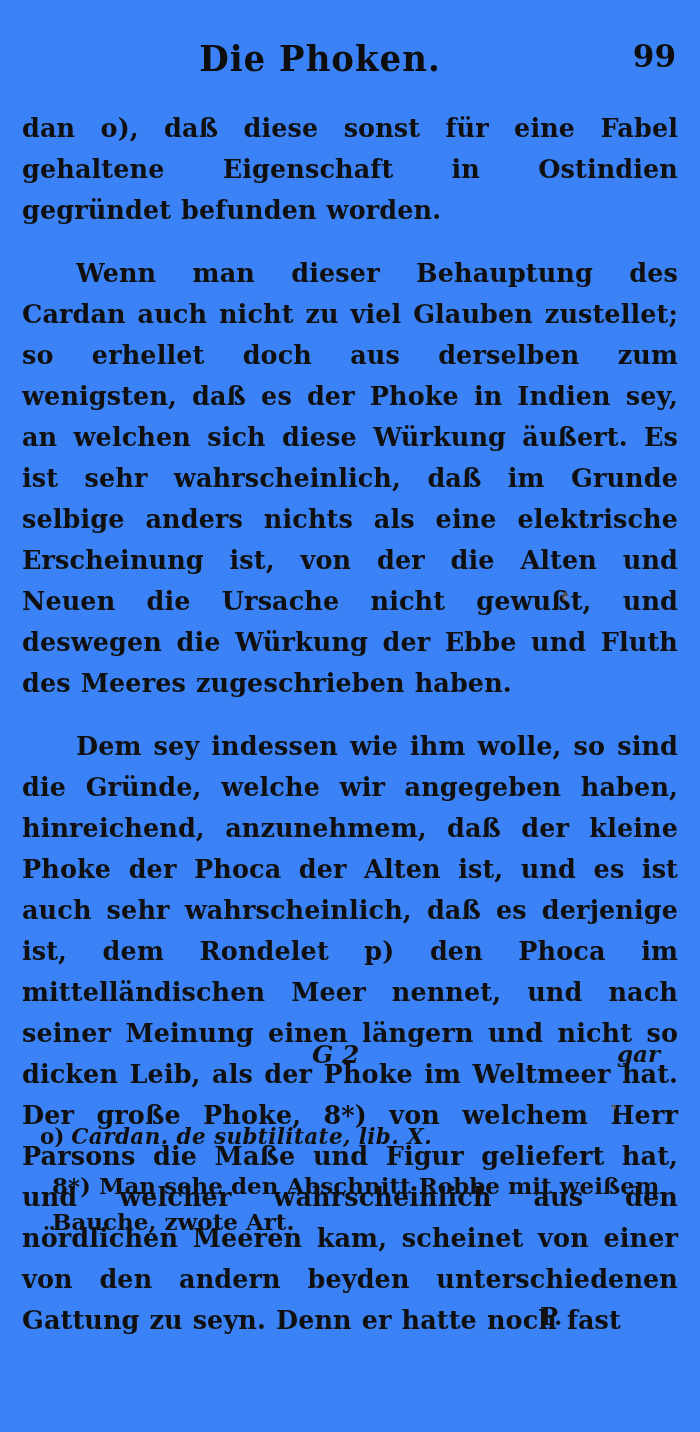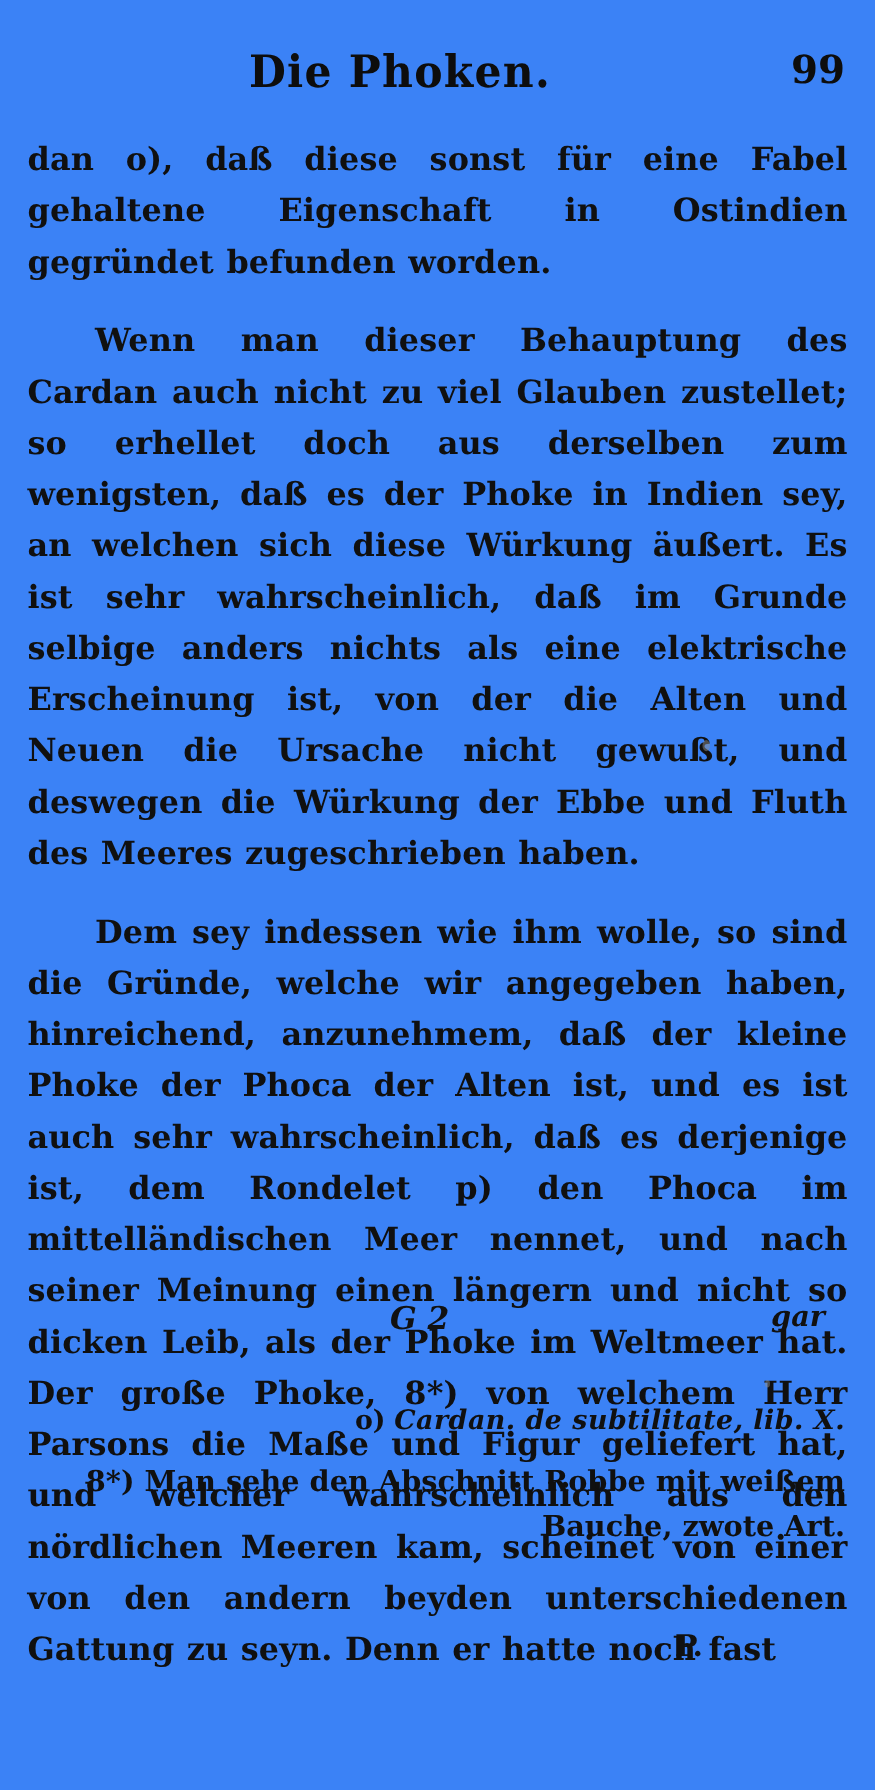--- a/index.html
+++ b/index.html
@@ -102,21 +102,20 @@
     position: absolute;
     left: 40px;
     width: 636px;
     top: 1120px;
   }
   .fn {
     font-size: 21.5px;
     line-height: 34px;
     margin-bottom: 14px;
     color: #101010;
-    text-align: right;
   }
   .fn .fn-mark {
     font-weight: 600;
   }
   .fn .fn-ital {
     font-style: italic;
     font-weight: 600;
     letter-spacing: 0.4px;
   }
   .fn.fn-fraktur {

